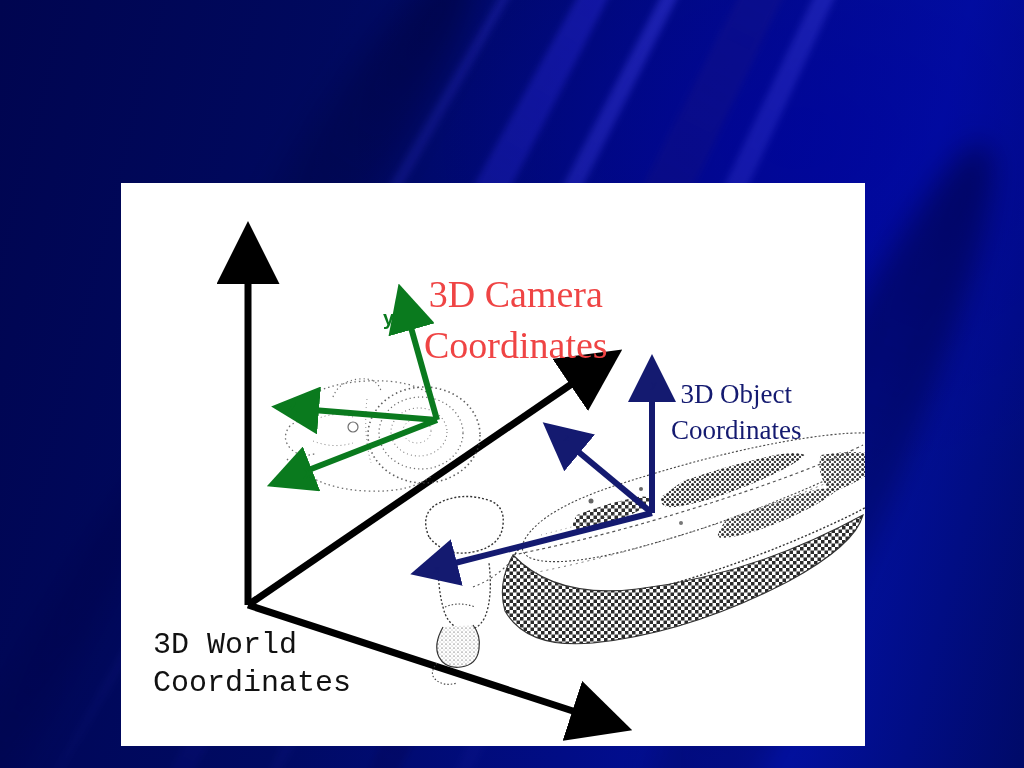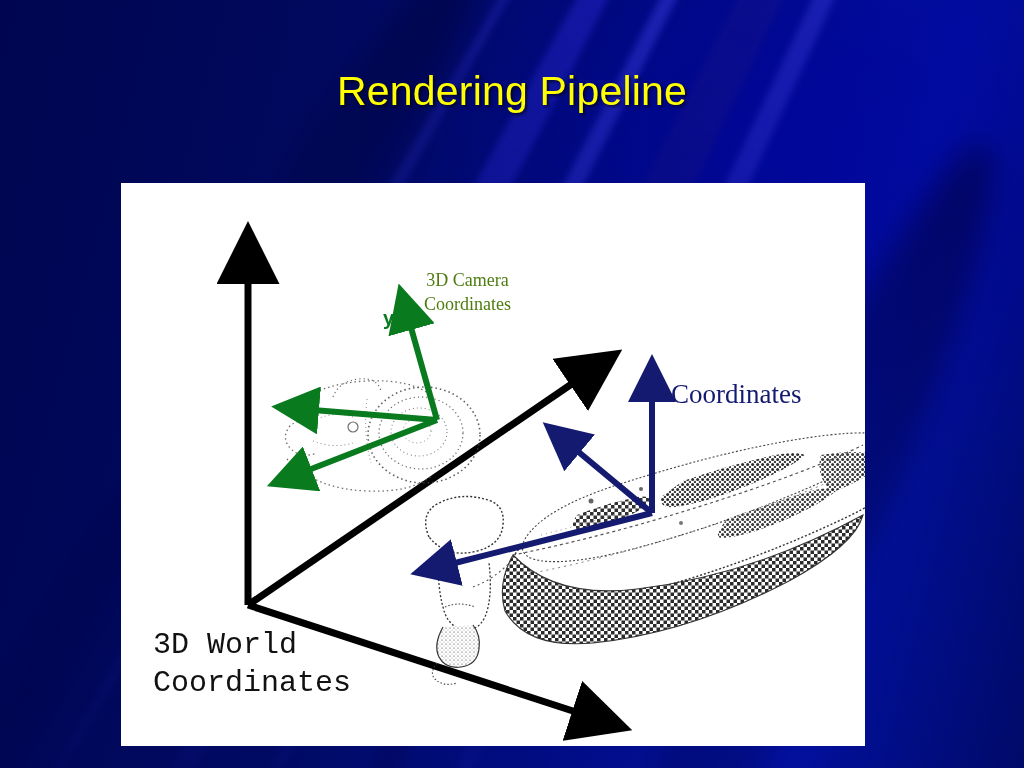--- a/index.html
+++ b/index.html
@@ -43,21 +43,21 @@
     background:#ffffff;overflow:hidden;
   }
   #fig-svg{position:absolute;left:0;top:0;width:744px;height:563px;}
 
   .lbl{position:absolute;white-space:nowrap;}
   #lbl-world{
     left:32px;top:443px;color:#111;font-size:30px;line-height:1.28;
     font-family:Liberation Mono, monospace;
   }
   #lbl-camera{
-    left:303px;top:86px;color:#4d7c0f;font-size:18px;line-height:1.33;
+    left:303px;top:86px;color:#ef4444;font-size:38px;line-height:1.33;
     text-align:center;font-family:"Liberation Serif", serif;
   }
   #lbl-object{
     left:550px;top:194px;color:#141a70;font-size:27px;line-height:1.33;
     text-align:center;font-family:"Liberation Serif", serif;
   }
   .axlbl{position:absolute;font-family:"Liberation Sans", sans-serif;}
   .ax-g{color:#0a7a1e;font-size:20px;font-weight:600;}
   .ax-n{color:#141a70;font-size:11px;font-style:italic;}
 </style>
@@ -70,21 +70,20 @@
     <div class="streak s1"></div>
     <div class="streak s2"></div>
     <div class="streak s3"></div>
     <div class="streak s4"></div>
     <div class="streak s5"></div>
     <div class="streak s6"></div>
     <div class="streak s7"></div>
     <div class="streak s8"></div>
   </div>
 
-  <div id="title">Rendering Pipeline</div>
 
   <div id="figure">
 
     <svg id="fig-svg" viewBox="0 0 744 563">
       <defs>
         <marker id="ah-black" markerWidth="9" markerHeight="9" refX="1" refY="4.5" orient="auto">
           <path d="M0,0 L9,4.5 L0,9 z" fill="#000000"></path>
         </marker>
         <marker id="ah-green" markerWidth="8" markerHeight="8" refX="1" refY="4" orient="auto">
           <path d="M0,0 L8,4 L0,8 z" fill="#0a7a1e"></path>
@@ -186,20 +185,21 @@
       <div>3D World</div>
       <div>Coordinates</div>
     </div>
 
     <div class="lbl" id="lbl-camera">
       <div>3D Camera</div>
       <div>Coordinates</div>
     </div>
 
     <div class="lbl" id="lbl-object">
+      <div>3D Object</div>
       <div>Coordinates</div>
     </div>
 
     <div class="axlbl ax-g" style="left:262px;top:124px;">y</div>
     <div class="axlbl ax-g" style="left:166px;top:212px;">z</div>
     <div class="axlbl ax-g" style="left:182px;top:278px;">x</div>
 
     <div class="axlbl ax-n" style="left:530px;top:195px;">y</div>
     <div class="axlbl ax-n" style="left:443px;top:248px;">z</div>
     <div class="axlbl ax-n" style="left:313px;top:380px;">x</div>

